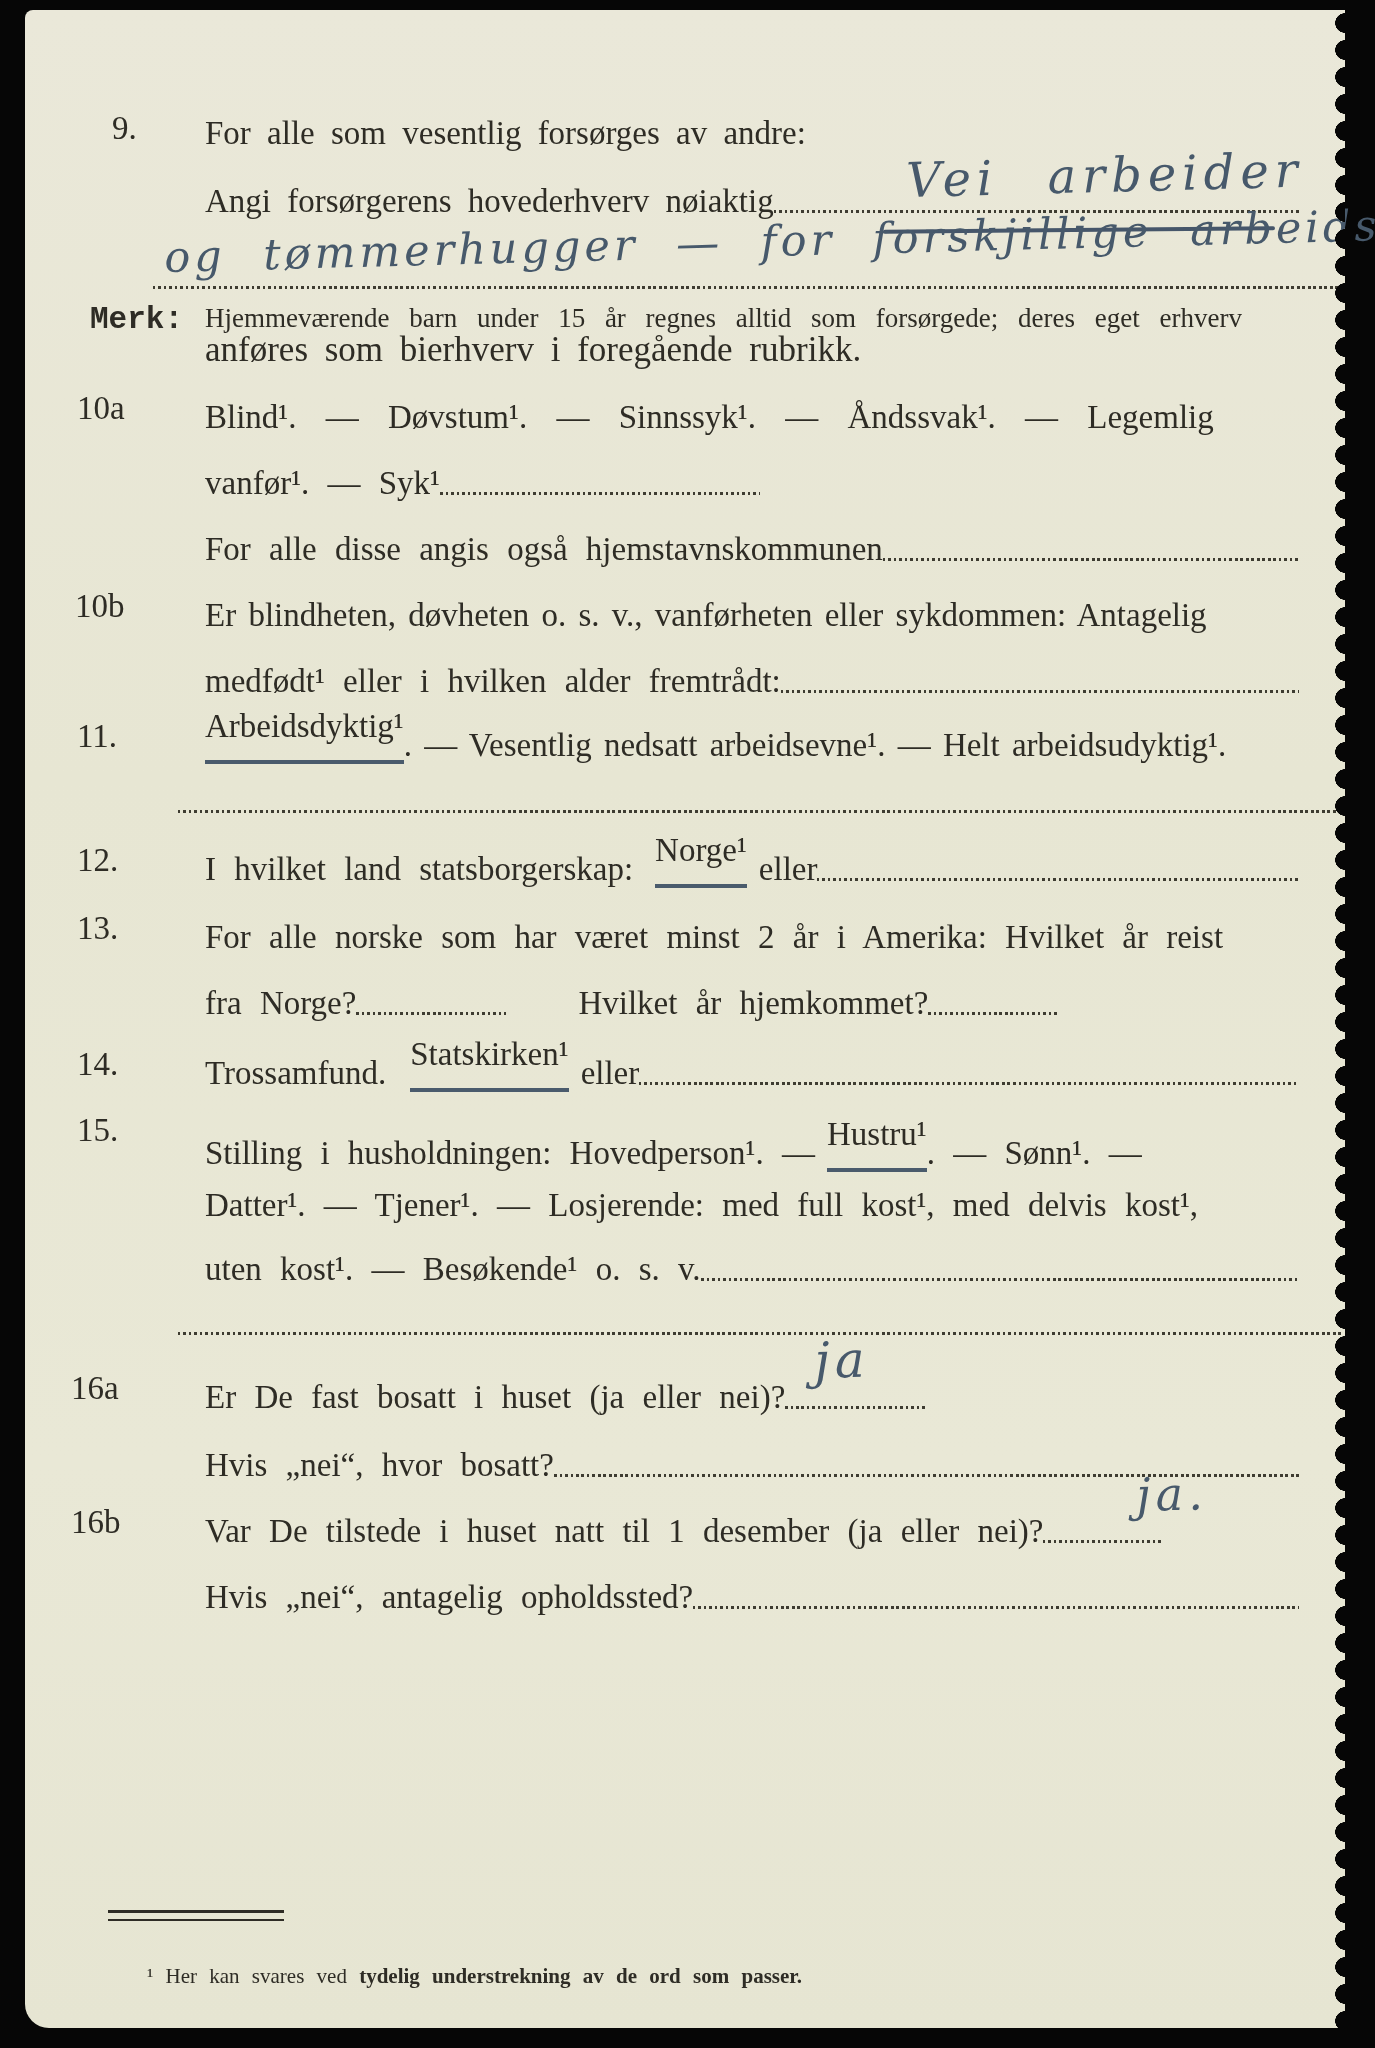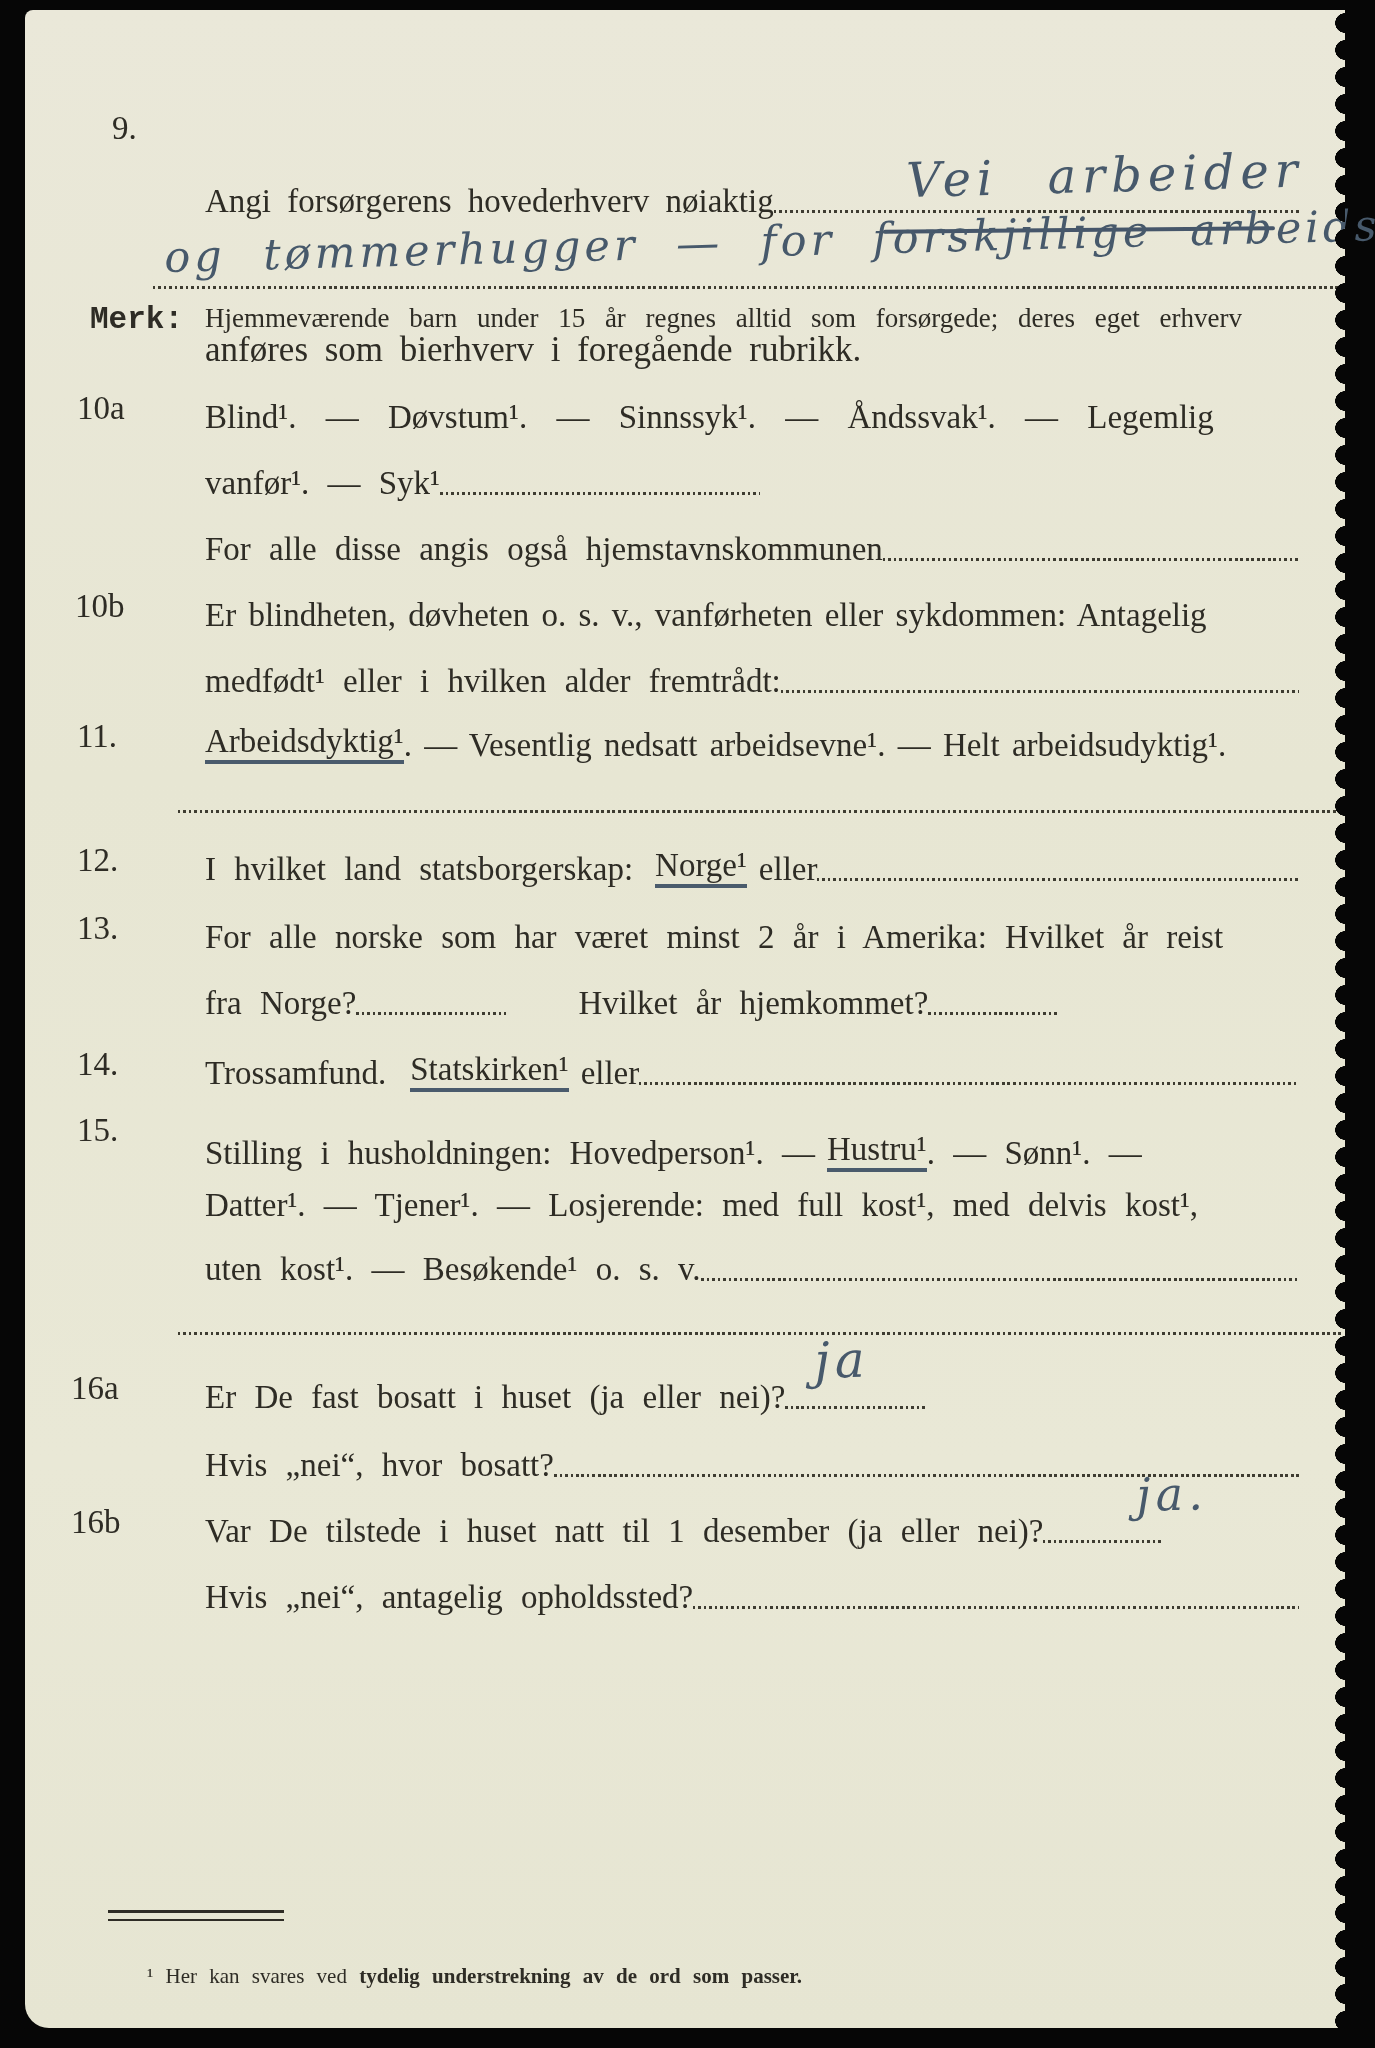--- a/index.html
+++ b/index.html
@@ -13,21 +13,21 @@
          background-size:24px 27px;background-repeat:repeat-y;}
   .print{color:#2e2c25;font-size:33px;white-space:nowrap;word-spacing:8px;}
   .row{position:absolute;left:180px;right:46px;display:flex;align-items:flex-end;height:46px;}
   .row>span{flex-shrink:0;}
   .num{position:absolute;color:#2e2c25;font-size:33px;}
   .dots{height:3px;margin-bottom:7px;
         background:repeating-linear-gradient(90deg,#3e3c31 0px,#3e3c31 2.5px,rgba(0,0,0,0) 2.5px,rgba(0,0,0,0) 5.5px);}
   .dots-abs{position:absolute;height:3px;
         background:repeating-linear-gradient(90deg,#3e3c31 0px,#3e3c31 2.5px,rgba(0,0,0,0) 2.5px,rgba(0,0,0,0) 5.5px);}
   .grow{flex:1 1 auto;min-width:0;}
-  .pen{border-bottom:4px solid #4a5b6c;padding-bottom:0;}
+  .pen{border-bottom:4px solid #4a5b6c;padding-bottom:15px;}
   .pen-line{position:absolute;height:4px;background:#46566a;border-radius:2px;}
   .hand{position:absolute;font-family:"DejaVu Serif",serif;font-style:italic;color:#47596b;
         white-space:nowrap;transform:rotate(-1.5deg);transform-origin:left bottom;}
   .ws-xl{word-spacing:21px;}
   .ws-md{word-spacing:10px;}
   .ws-sm{word-spacing:4px;}
   .merk-text{font-size:27px;word-spacing:13px;text-align:center;}
   .merk-text2{font-size:35px;word-spacing:8px;}
   .bold{font-weight:bold;}
   .gap{margin-left:12px;}
@@ -36,20 +36,23 @@
   .footnote{position:absolute;left:122px;top:1922px;font-size:21px;color:#2e2c25;
         white-space:nowrap;word-spacing:7px;margin-top:32px;}
 </style>
 </head>
 <body>
 
 <div id="page">
   <div class="paper">
 
     <span class="num" style="left:87px;top:100px;">9.</span>
+    <div class="row print" style="top:96px;">
+      <span>For alle som vesentlig forsørges av andre:</span>
+    </div>
     <div class="row print" style="top:164px;">
       <span>Angi forsørgerens hovederhverv nøiaktig</span>
       <span class="dots grow"></span>
     </div>
     <div class="pen-line" style="left:858px;top:218px;width:392px;transform:rotate(-0.5deg);"></div>
     <div class="hand" style="left:882px;top:142px;font-size:48px;letter-spacing:6px;word-spacing:28px;">Vei arbeider</div>
     <div class="hand" style="left:140px;top:222px;font-size:43px;letter-spacing:4px;word-spacing:20px;">og tømmerhugger — for forskjillige arbeidsgivere</div>
     <div class="dots-abs" style="left:128px;top:276px;width:1190px;"></div>
 
     <span class="num bold" style="left:65px;top:292px;font-size:31px;font-family:Liberation Mono, monospace;">Merk:</span>

